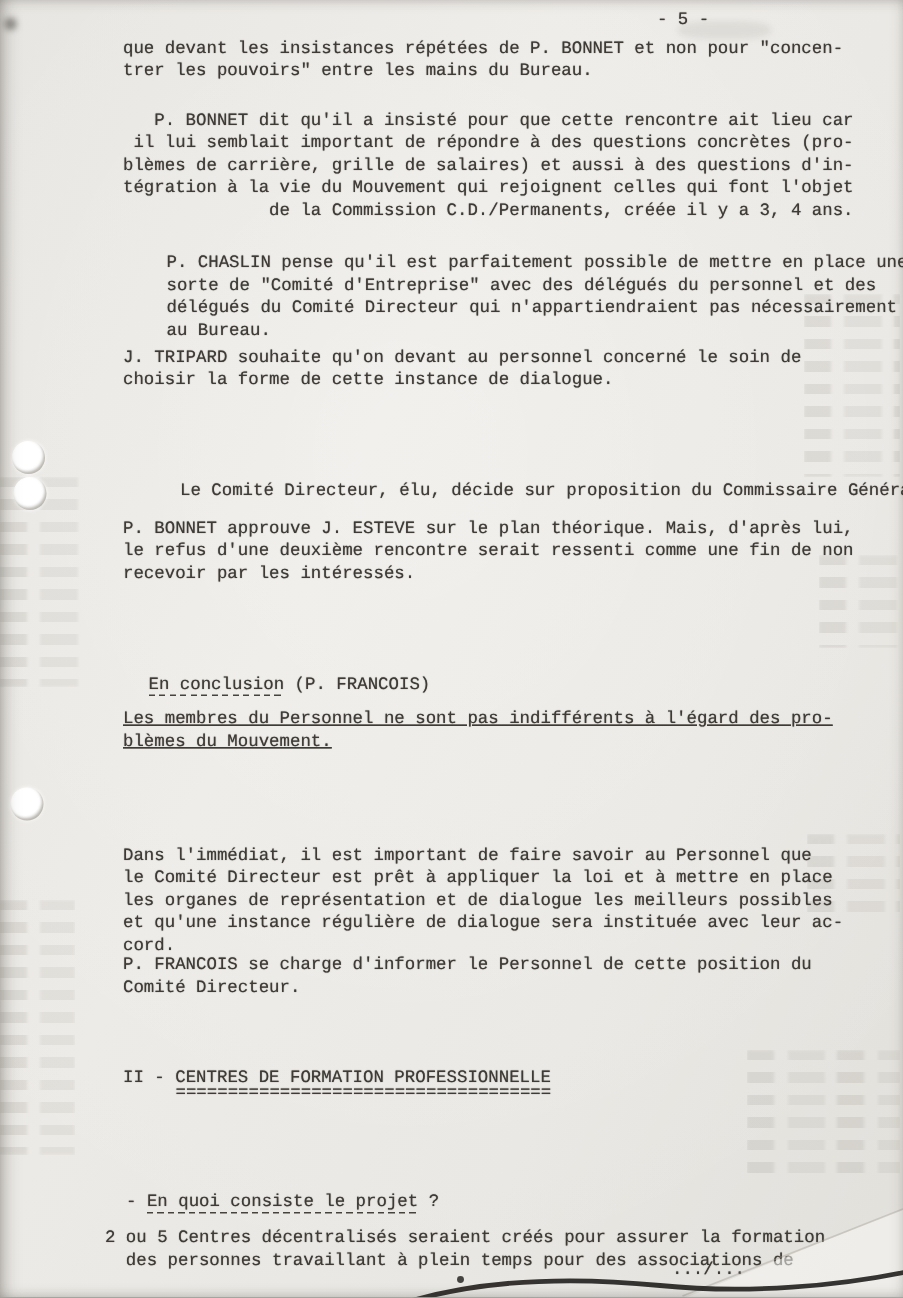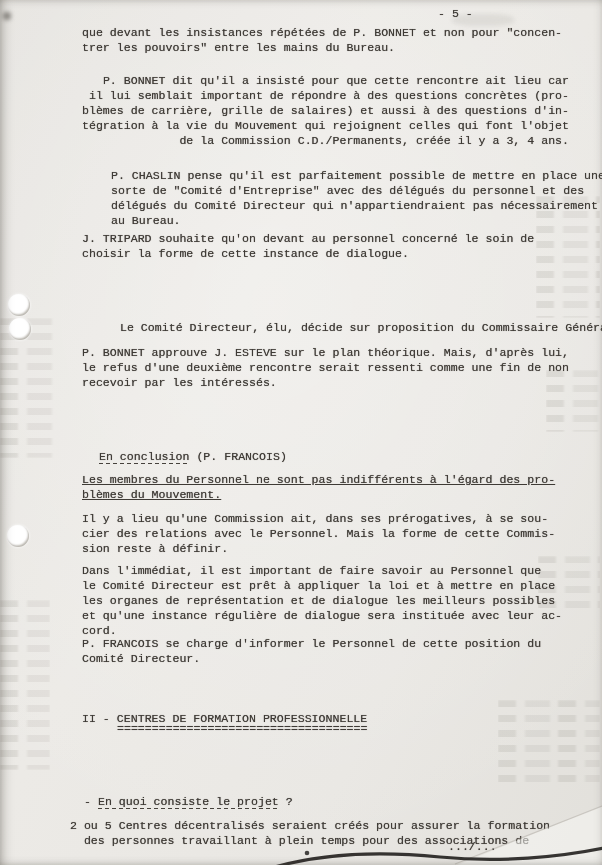--- a/index.html
+++ b/index.html
@@ -87,23 +87,20 @@
 choisir la forme de cette instance de dialogue.</div>
   <div class="blk" style="left:82px;top:320px;margin-left:38px;">Le Comité Directeur, élu, décide sur proposition du Commissaire Général.</div>
   <div class="blk" style="left:82px;top:345px;">P. BONNET approuve J. ESTEVE sur le plan théorique. Mais, d'après lui,
 le refus d'une deuxième rencontre serait ressenti comme une fin de non
 recevoir par les intéressés.</div>
 
   <div class="blk" style="left:82px;top:449px;margin-left:17px;"><span class="u-dash">En conclusion</span><span> (P. FRANCOIS)</span></div>
 
   <div class="blk" style="left:82px;top:472px;text-decoration:underline;">Les membres du Personnel ne sont pas indifférents à l'égard des pro-
 blèmes du Mouvement.</div>
-  <div class="blk" style="left:82px;top:511px;">Il y a lieu qu'une Commission ait, dans ses prérogatives, à se sou-
-cier des relations avec le Personnel. Mais la forme de cette Commis-
-sion reste à définir.</div>
   <div class="blk" style="left:82px;top:563px;">Dans l'immédiat, il est important de faire savoir au Personnel que
 le Comité Directeur est prêt à appliquer la loi et à mettre en place
 les organes de représentation et de dialogue les meilleurs possibles
 et qu'une instance régulière de dialogue sera instituée avec leur ac-
 cord.</div>
   <div class="blk" style="left:82px;top:636px;">P. FRANCOIS se charge d'informer le Personnel de cette position du
 Comité Directeur.</div>
 
   <div class="blk" style="left:82px;top:711px;"><span>II - </span><span>CENTRES DE FORMATION PROFESSIONNELLE</span></div>
   <div class="blk" style="left:117px;top:721px;">====================================</div>

